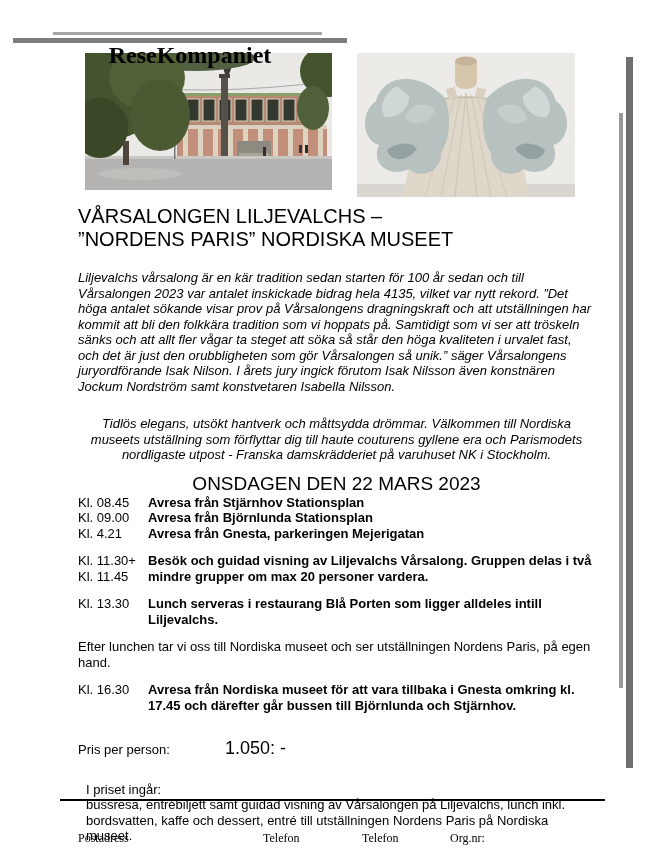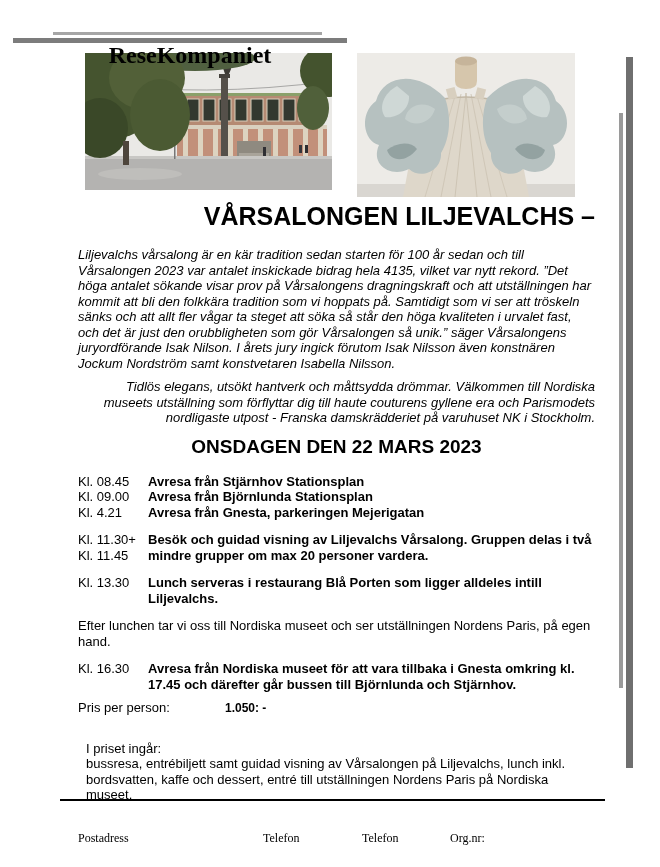--- a/index.html
+++ b/index.html
@@ -17,32 +17,32 @@
   .rule-thin  { position:absolute; left:53px;  top:32px; width:269px; height:3px; background:#a6a6a6; z-index:2; }
   .rule-thick { position:absolute; left:13px;  top:38px; width:334px; height:5px; background:#7c7c7c; z-index:2; }
   
   .photo-left  { position:absolute; left:85px;  top:53px; width:247px; height:137px; }
   .photo-right { position:absolute; left:357px; top:53px; width:218px; height:144px; }
   
   .vrule-dark  { position:absolute; left:626px; top:57px;  width:7px; height:711px; background:#6f6f6f; }
   .vrule-light { position:absolute; left:619px; top:113px; width:4px; height:575px; background:#9a9a9a; }
   
   .content { position:absolute; left:78px; top:205px; width:517px; font-size:13px; line-height:15.5px; }
-  .title   { text-align:right; font-weight:bold; font-size:25px; line-height:23px; }
+  .title   { text-align:left; font-weight:normal; font-size:20px; line-height:23px; }
   .intro   { margin-top:19px; font-style:italic; text-align:left; }
-  .para2   { margin-top:8px;  font-style:italic; text-align:right; }
-  .date-heading { margin-top:10px; text-align:center; font-weight:bold; font-size:19px; line-height:22px; }
-  .sched   { margin-top:16px; }
+  .para2   { margin-top:22px;  font-style:italic; text-align:center; }
+  .date-heading { margin-top:10px; text-align:center; font-weight:normal; font-size:19px; line-height:22px; }
+  .sched   { margin-top:0; }
   .srow    { display:flex; }
   .srow .time { flex:0 0 70px; }
   .srow .desc { flex:1;font-weight:bold; }
   .gap     { margin-top:12px; }
-  .price-row { display:flex; margin-top:8px; align-items:baseline; }
+  .price-row { display:flex; margin-top:28px; align-items:baseline; }
   .price-row .plabel { flex:0 0 147px; }
-  .price-row .pvalue { font-weight:bold; font-size:12px;text-align:center; }
+  .price-row .pvalue { font-weight:normal; font-size:18px;text-align:center; }
   .included { margin-top:24px;margin-left:8px; }
   
   .footer {
     position:absolute; left:60px; top:799px; width:545px; height:62px;
     border-top:2px solid #000;
     font-family:"Liberation Serif","DejaVu Serif",serif;
     font-size:11px; line-height:13.5px;
   }
   .fcol { position:absolute; top:4px; white-space:pre-wrap; }
   .fcol span { display:block; }
@@ -148,20 +148,21 @@
   <path d="M158 96 C 170 111 185 108 188 97 C 178 89 164 88 158 96 Z" fill="#93a2a1"></path>
   <path d="M140 56 C 152 47 168 52 170 66 C 160 75 144 70 140 56 Z" fill="#c4cecc"></path>
 </svg>
 
 <div class="vrule-dark"></div>
 <div class="vrule-light"></div>
 
 <div class="content">
   <div class="title">
     <div>VÅRSALONGEN LILJEVALCHS –</div>
+    <div>”NORDENS PARIS” NORDISKA MUSEET</div>
   </div>
 
   <div class="intro">Liljevalchs vårsalong är en kär tradition sedan starten för 100 år sedan och till Vårsalongen 2023 var antalet inskickade bidrag hela 4135, vilket var nytt rekord. ”Det höga antalet sökande visar prov på Vårsalongens dragningskraft och att utställningen har kommit att bli den folkkära tradition som vi hoppats på. Samtidigt som vi ser att tröskeln sänks och att allt fler vågar ta steget att söka så står den höga kvaliteten i urvalet fast, och det är just den orubbligheten som gör Vårsalongen så unik.” säger Vårsalongens juryordförande Isak Nilson. I årets jury ingick förutom Isak Nilsson även konstnären Jockum Nordström samt konstvetaren Isabella Nilsson.</div>
 
   <div class="para2">Tidlös elegans, utsökt hantverk och måttsydda drömmar. Välkommen till Nordiska museets utställning som förflyttar dig till haute couturens gyllene era och Parismodets nordligaste utpost - Franska damskrädderiet på varuhuset NK i Stockholm.</div>
 
   <div class="date-heading">ONSDAGEN DEN 22 MARS 2023</div>
 
   <div class="sched">
     <div class="srow">

